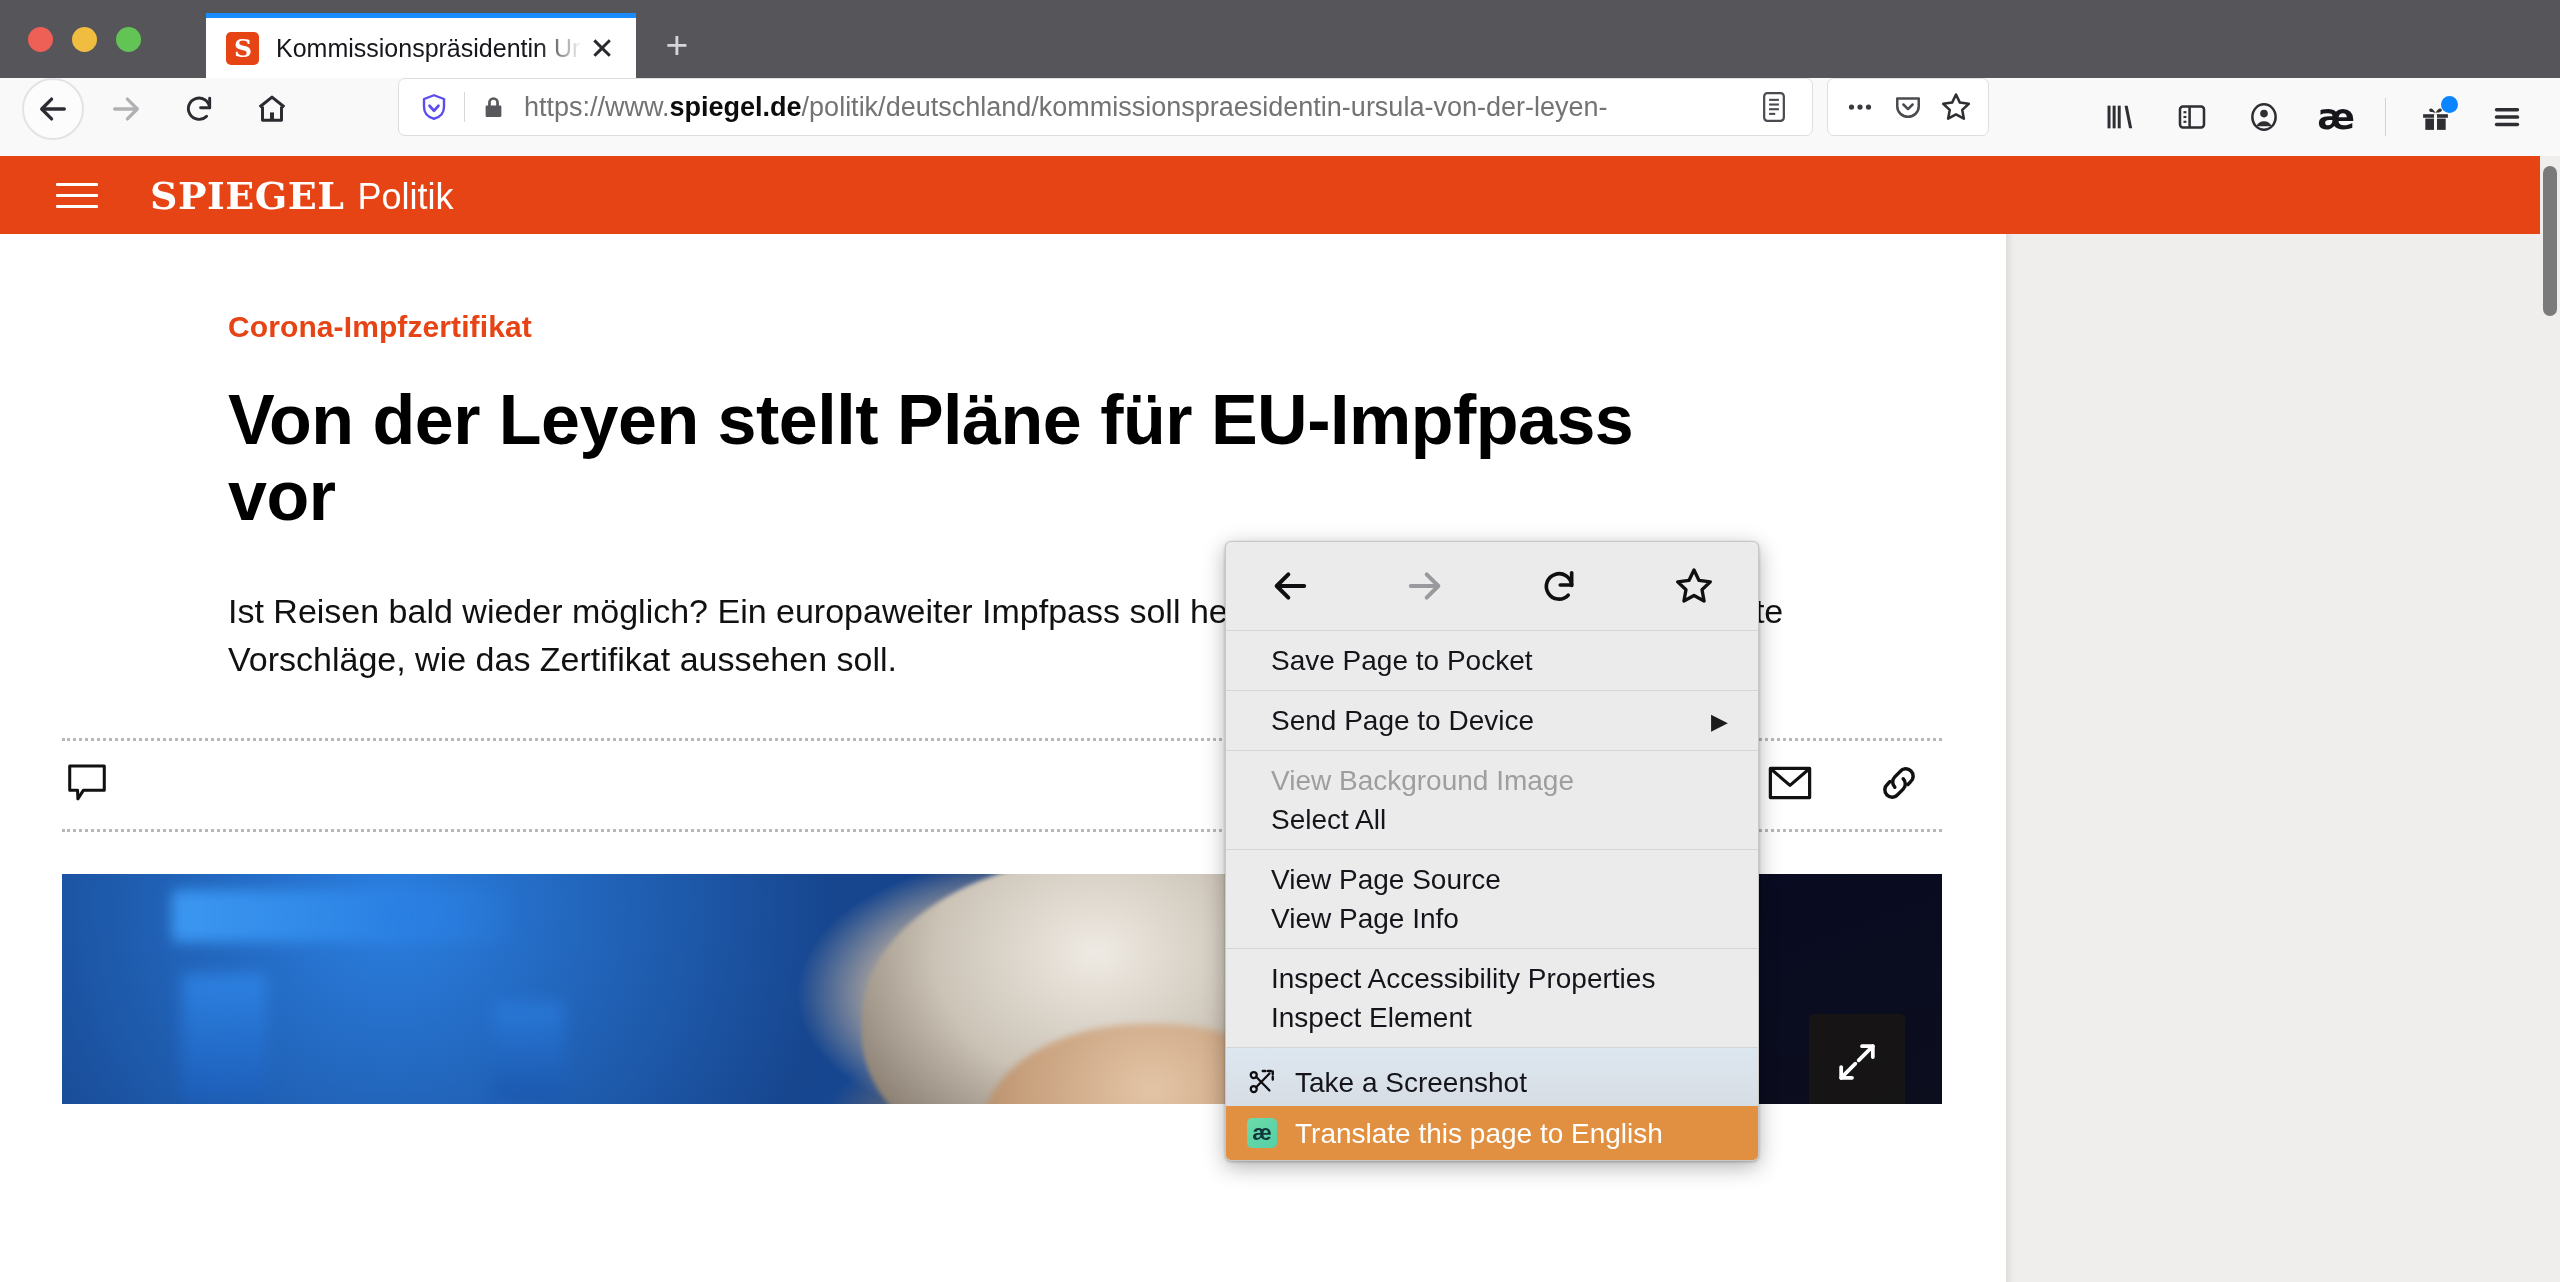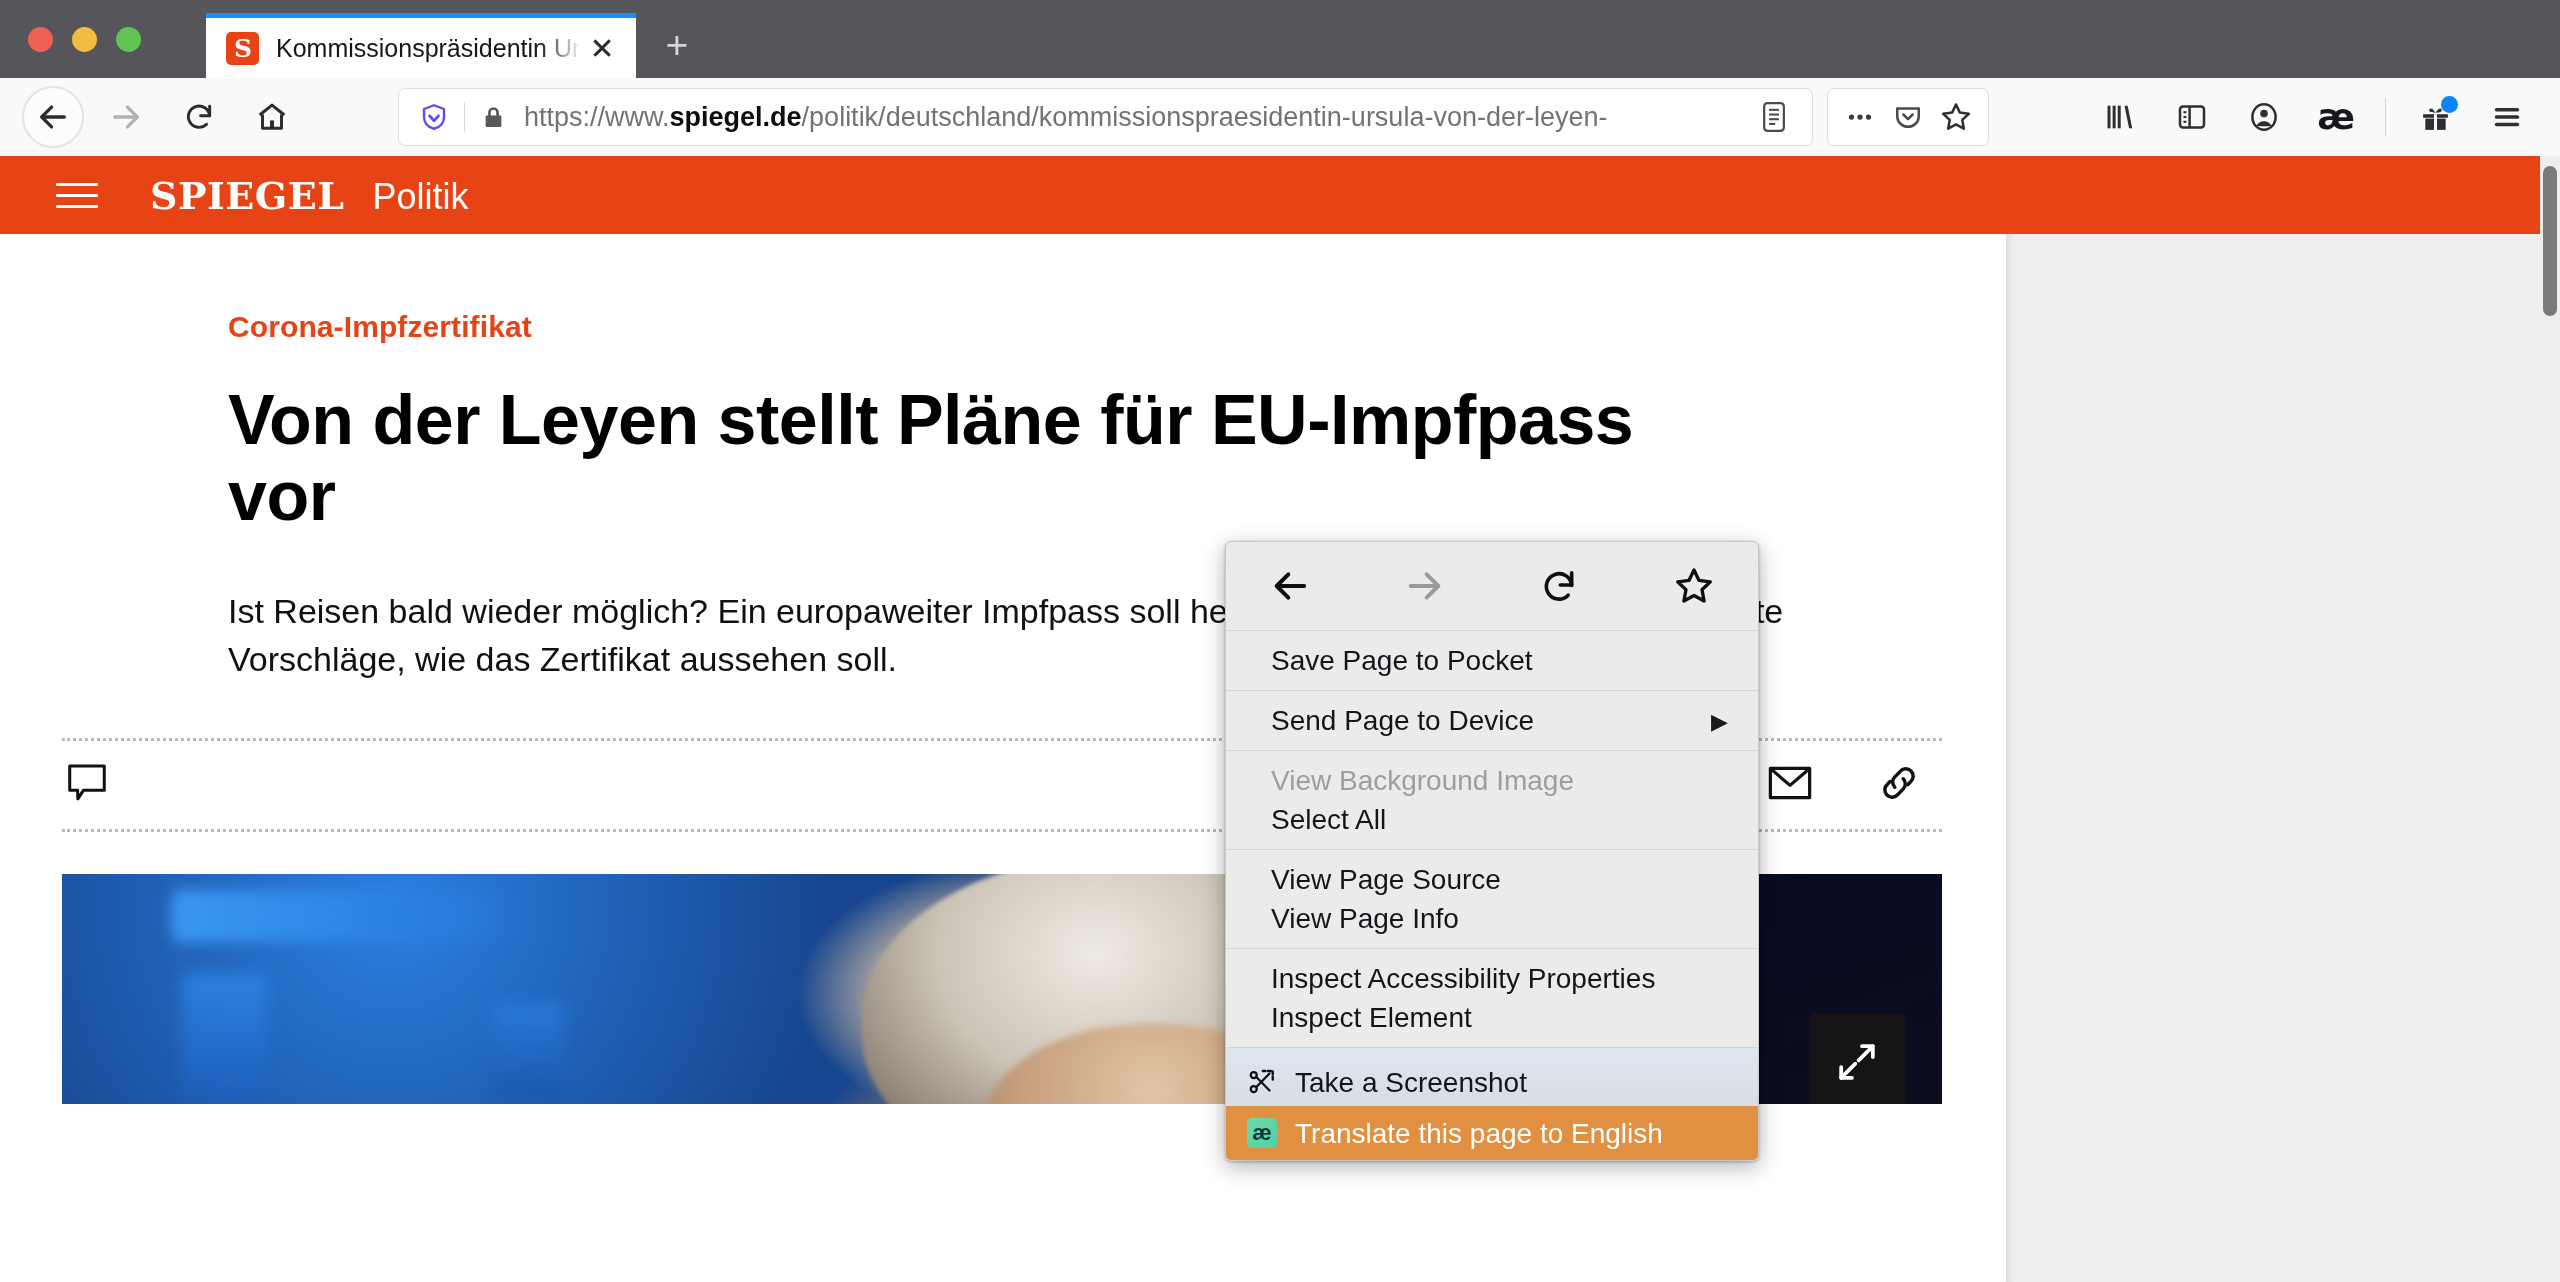--- a/index.html
+++ b/index.html
@@ -70,21 +70,21 @@
   .newtab {
     width: 62px; height: 62px;
     display: flex; align-items: center; justify-content: center;
     font-size: 39px; color: #d6d6d8; font-weight: 300;
     margin-left: 10px; margin-bottom: 2px;
   }
 
   .navbar {
     height: 78px;
     background: #f9f9fa;
-    display: flex; align-items: center;
+    display: flex; 
     padding: 0 22px;
     position: relative;
   }
   .navbtn {
     width: 62px; height: 62px; border-radius: 50%;
     display: flex; align-items: center; justify-content: center;
     flex: 0 0 auto;
   }
   .navbtn.active-ring { border: 2px solid #e3e3e5; background:#fcfcfd; }
   .navbtn + .navbtn { margin-left: 11px; }
@@ -136,21 +136,21 @@
     height: 78px;
     background: #e64415;
     display: flex; align-items: center;
     padding-left: 56px;
     width: 2540px;
   }
   .burger { width: 42px; display:flex; flex-direction:column; gap:8px; }
   .burger span { display:block; height:3px; background:#fff; border-radius:1px; }
   .spiegel-brand {
     margin-left: 52px;
-    display: flex; align-items: baseline; gap: 28px;
+    display: flex; align-items: baseline; gap: 13px;
     color: #ffffff;
   }
   .spiegel-word {
     font-family: "DejaVu Serif", serif;
     font-weight: 700;
     font-size: 38px;
     letter-spacing: 0.5px;
   }
   .spiegel-section { font-size: 36px; font-weight: 400; }
 

